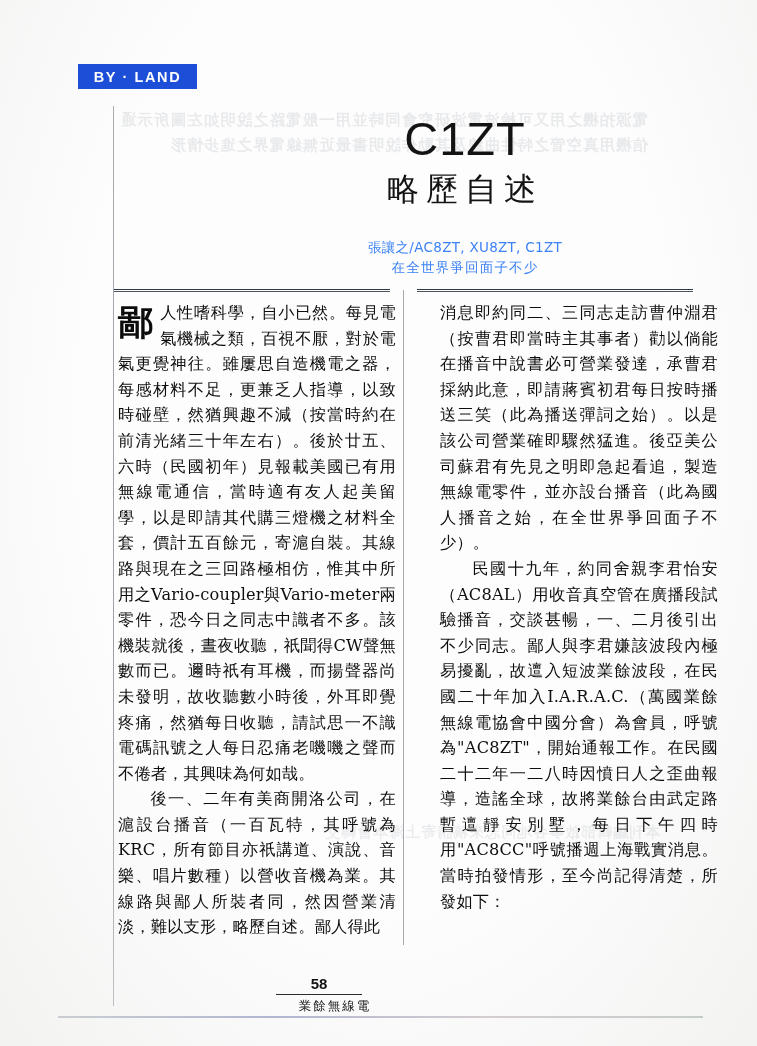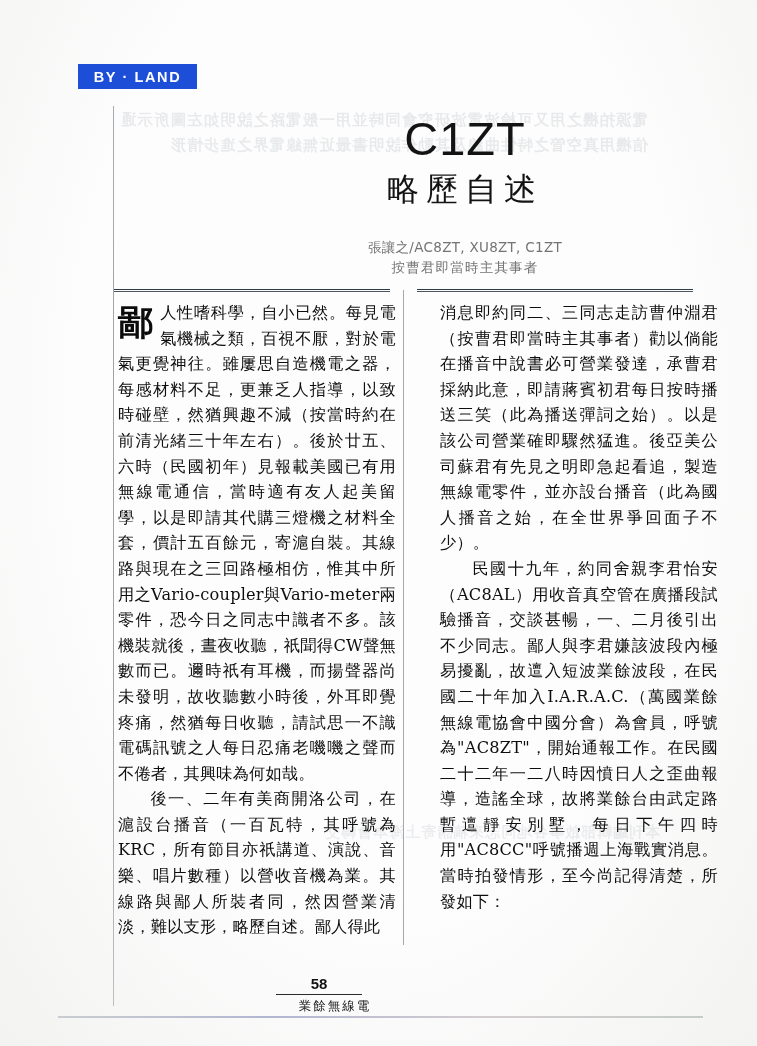--- a/index.html
+++ b/index.html
@@ -131,21 +131,21 @@
     font-weight: 400;
     letter-spacing: 7px;
     color: #131313;
     line-height: 44px;
     margin-top: 2px;
   }
   .byline {
     margin-top: 26px;
     font-family: "DejaVu Sans", sans-serif;
     font-size: 13.5px;
-    color: #737373;
+    color: #3b82f6;
     line-height: 20px;
     letter-spacing: .3px;
   }
   .byline .b2 { letter-spacing: 1.2px; }
 
   
   .col-rule {
     position: absolute;
     top: 289px;
     height: 3px;
@@ -259,21 +259,21 @@
   </div>
 
   <div class="rule-left"></div>
   <div class="rule-mid"></div>
 
   <div class="title-block">
     <div class="title-main">C1ZT</div>
     <div class="title-sub">略歷自述</div>
     <div class="byline">
       <div class="b1">張讓之/AC8ZT, XU8ZT, C1ZT</div>
-      <div class="b2">按曹君即當時主其事者</div>
+      <div class="b2">在全世界爭回面子不少</div>
     </div>
   </div>
 
   <div class="col-rule c1"></div>
   <div class="col-rule c2"></div>
 
   <div class="columns">
 
     <div class="col c1">
       <p class="lead-wrap"><span class="dropcap">鄙</span><span>人性嗜科學，自小已然。每見電氣機械之類，百視不厭，對於電氣更覺神往。雖屢思自造機電之器，每感材料不足，更兼乏人指導，以致時碰壁，然猶興趣不減（按當時約在前清光緒三十年左右）。後於廿五、六時（民國初年）見報載美國已有用無線電通信，當時適有友人起美留學，以是即請其代購三燈機之材料全套，價計五百餘元，寄滬自裝。其線路與現在之三回路極相仿，惟其中所用之Vario-coupler與Vario-meter兩零件，恐今日之同志中識者不多。該機裝就後，晝夜收聽，祇聞得CW聲無數而已。邇時祇有耳機，而揚聲器尚未發明，故收聽數小時後，外耳即覺疼痛，然猶每日收聽，請試思一不識電碼訊號之人每日忍痛老嘰嘰之聲而不倦者，其興味為何如哉。</span></p>

